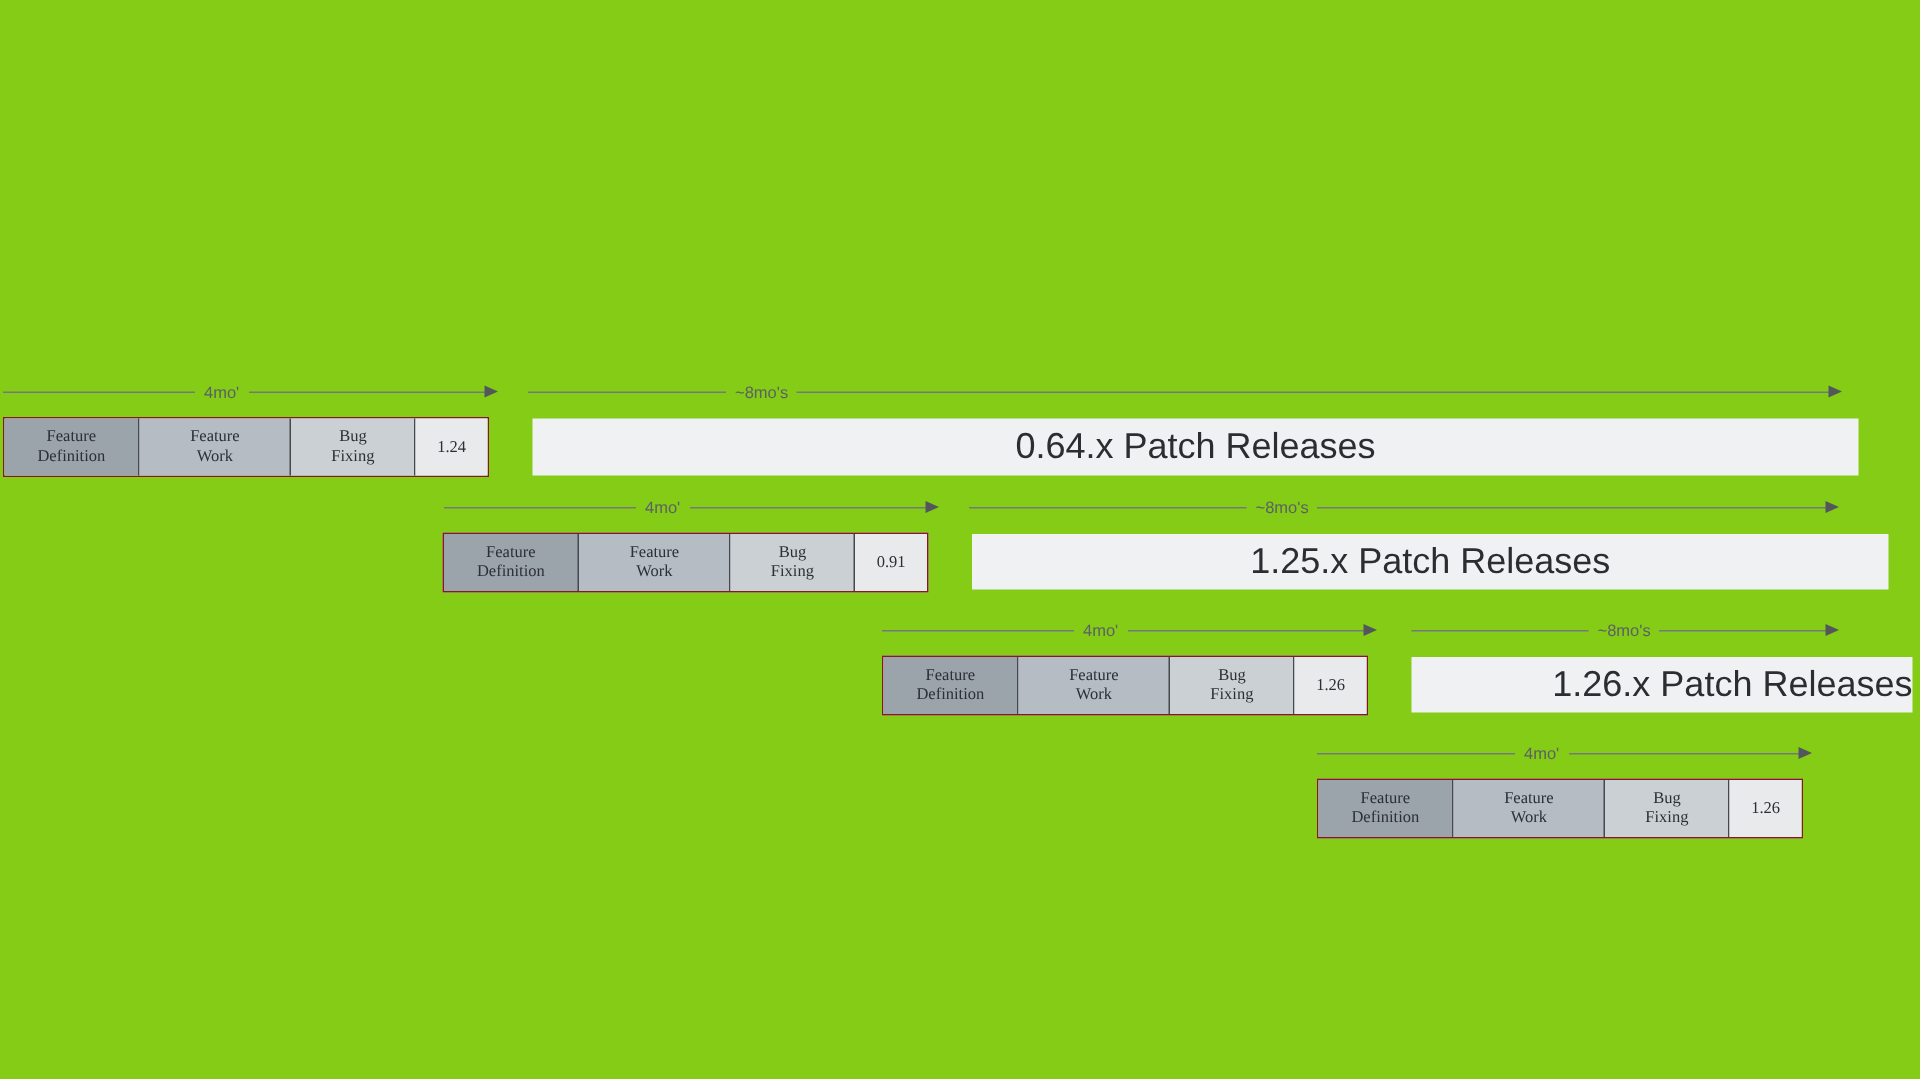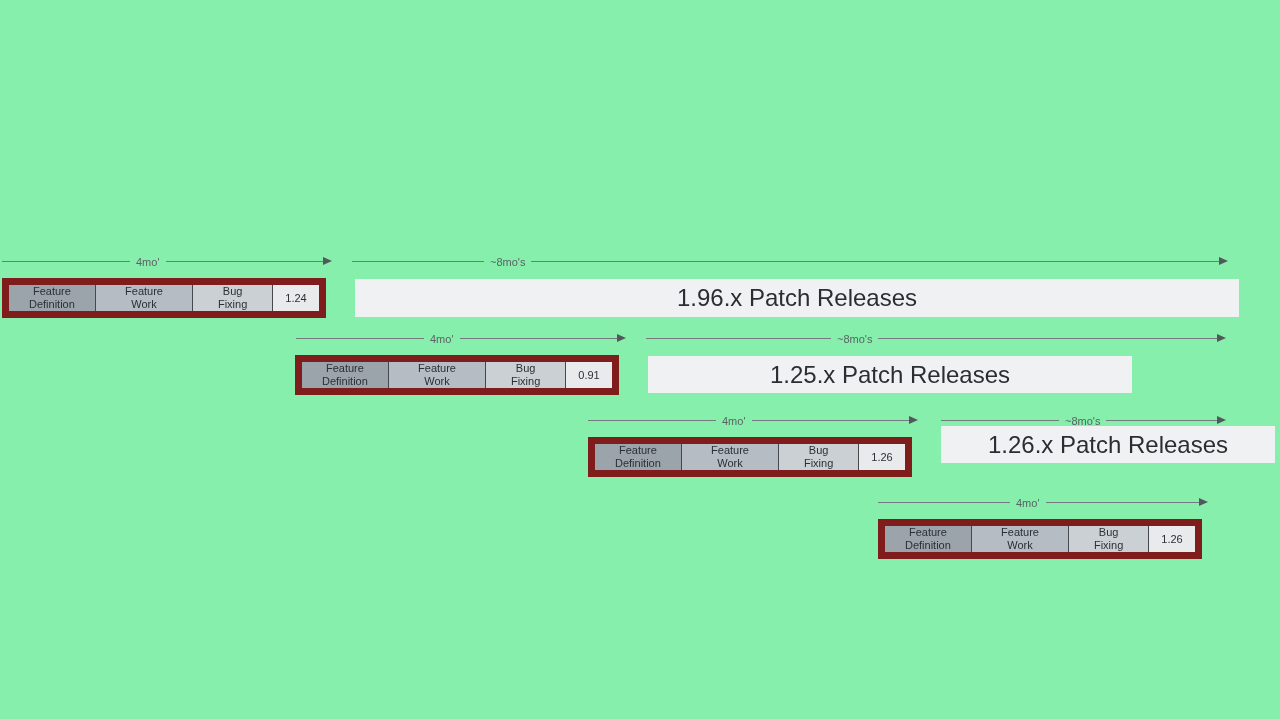--- a/index.html
+++ b/index.html
@@ -1,27 +1,27 @@
 <!DOCTYPE html>
 <html><head>
 <meta charset="utf-8">
 <style>
   html,body{margin:0;padding:0;background:#ffffff;}
   body{font-family:"Liberation Sans","DejaVu Sans",sans-serif;}
-  .canvas{position:relative;width:1280px;height:719px;background:#86efac;overflow:hidden;}
+  .canvas{position:relative;width:1280px;height:719px;background:#84cc16;overflow:hidden;}
 
   
   .arrow{position:absolute;height:14px;display:flex;align-items:center;}
   .seg{height:0;border-top:1.5px solid #75797e;}
   .seg.grow{flex:1 1 auto;}
   .arrow-label{font-size:11px;color:#5c6166;white-space:nowrap;padding:0 6px;transform:translateY(1px);}
   .head{width:0;height:0;border-left:9px solid #53575c;border-top:4px solid transparent;border-bottom:4px solid transparent;margin-left:-1px;}
 
   
-  .phase-row{position:absolute;display:flex;height:40px;width:324px;border:7px solid #7f1d1d;box-sizing:border-box;background:#fff;}
+  .phase-row{position:absolute;display:flex;height:40px;width:324px;border:1px solid #7f1d1d;box-sizing:border-box;background:#fff;font-family:Liberation Serif, serif;}
   .pbox{display:flex;align-items:center;justify-content:center;text-align:center;
         font-size:11px;line-height:13px;color:#2b3035;border-right:1px solid #45494e;box-sizing:border-box;}
   .pbox:last-child{border-right:none;}
   .pbox .wrap{display:inline-block;width:min-content;}
   .fd{width:98px;background:#9ba3ab;}
   .fw{width:110px;background:#b6bcc3;justify-content:center;}
   .bf{width:90px;background:#cbd0d5;align-items:center;}
   .ver{width:52px;background:#e8eaec;font-size:11px;text-align:center;}
 
   
@@ -53,21 +53,21 @@
         <span class="wrap">Feature Work</span>
       </div>
     <div class="pbox bf">
         <span class="wrap">Bug Fixing</span>
       </div>
     <div class="pbox ver">
         <span>1.24</span>
       </div>
   </div>
   <div class="patch-bar" style="left:355px;top:279px;width:884px;height:38px;">
-    <span>1.96.x Patch Releases</span>
+    <span>0.64.x Patch Releases</span>
   </div>
 
   <div class="arrow" style="left:296px;top:331px;width:330px;">
     <div class="seg" style="flex:0 0 128px;"></div>
     <div class="arrow-label">4mo'</div>
     <div class="seg grow"></div>
     <div class="head"></div>
   </div>
   <div class="arrow" style="left:646px;top:331px;width:580px;">
     <div class="seg" style="flex:0 0 185px;"></div>
@@ -82,21 +82,21 @@
     <div class="pbox fw">
         <span class="wrap">Feature Work</span>
       </div>
     <div class="pbox bf">
         <span class="wrap">Bug Fixing</span>
       </div>
     <div class="pbox ver">
         <span>0.91</span>
       </div>
   </div>
-  <div class="patch-bar" style="left:648px;top:356px;width:484px;height:37px;">
+  <div class="patch-bar" style="left:648px;top:356px;width:611px;height:37px;">
     <span>1.25.x Patch Releases</span>
   </div>
 
   <div class="arrow" style="left:588px;top:413px;width:330px;">
     <div class="seg" style="flex:0 0 128px;"></div>
     <div class="arrow-label">4mo'</div>
     <div class="seg grow"></div>
     <div class="head"></div>
   </div>
   <div class="arrow" style="left:941px;top:413px;width:285px;">
@@ -112,21 +112,21 @@
     <div class="pbox fw">
         <span class="wrap">Feature Work</span>
       </div>
     <div class="pbox bf">
         <span class="wrap">Bug Fixing</span>
       </div>
     <div class="pbox ver">
         <span>1.26</span>
       </div>
   </div>
-  <div class="patch-bar" style="left:941px;top:426px;width:334px;height:37px;">
+  <div class="patch-bar" style="left:941px;top:438px;width:334px;height:37px;justify-content:flex-end;">
     <span>1.26.x Patch Releases</span>
   </div>
 
   <div class="arrow" style="left:878px;top:495px;width:330px;">
     <div class="seg" style="flex:0 0 132px;"></div>
     <div class="arrow-label">4mo'</div>
     <div class="seg grow"></div>
     <div class="head"></div>
   </div>
   <div class="phase-row" style="left:878px;top:519px;">

